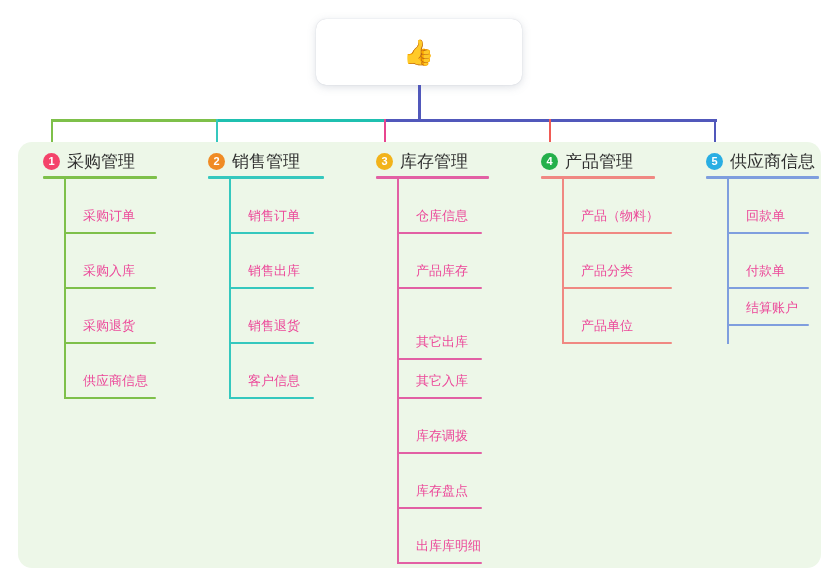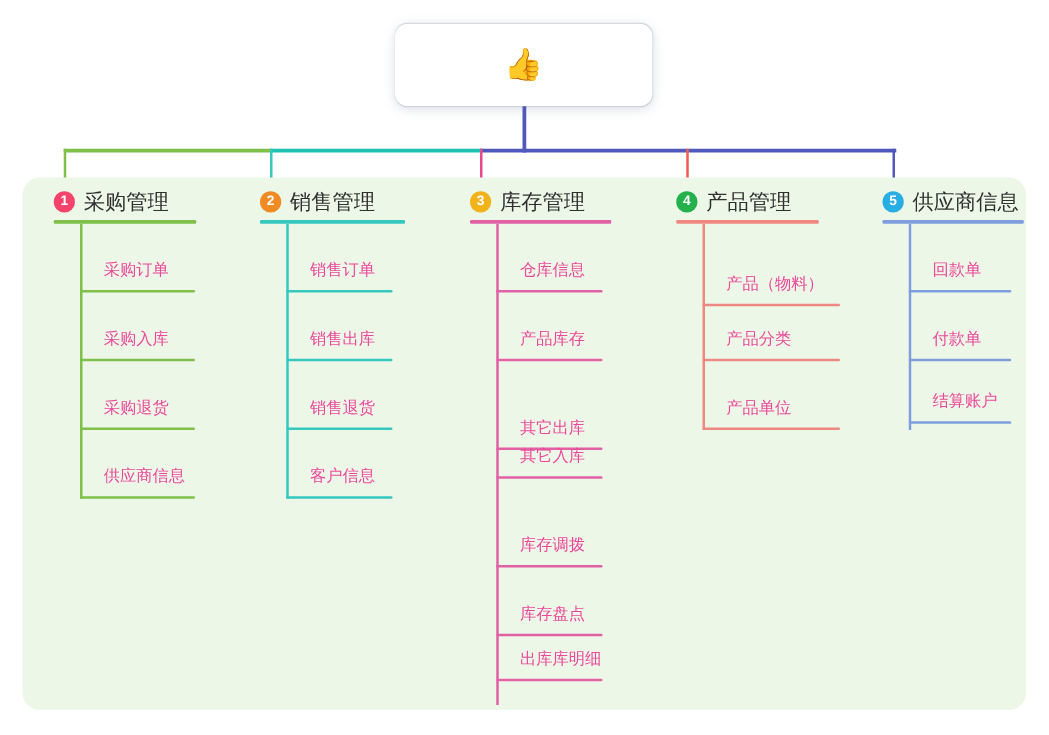--- a/index.html
+++ b/index.html
@@ -215,45 +215,45 @@
           <div class="leaf-rule" style="width: 85px; background: rgb(226, 96, 164);"></div>
         </div>
         <div class="leaf" style="top: 88px; width: 85px;">
           <span class="leaf-label">产品库存</span>
           <div class="leaf-rule" style="width: 85px; background: rgb(226, 96, 164);"></div>
         </div>
         <div class="leaf" style="top: 159px; width: 85px;">
           <span class="leaf-label">其它出库</span>
           <div class="leaf-rule" style="width: 85px; background: rgb(226, 96, 164);"></div>
         </div>
-        <div class="leaf" style="top: 182px; width: 85px; padding-left: 28px;">
+        <div class="leaf" style="top: 198px; width: 85px; padding-left: 28px;">
           <span class="leaf-label">其它入库</span>
           <div class="leaf-rule" style="width: 85px; background: rgb(226, 96, 164);"></div>
         </div>
         <div class="leaf" style="top: 253px; width: 85px;">
           <span class="leaf-label">库存调拨</span>
           <div class="leaf-rule" style="width: 85px; background: rgb(226, 96, 164);"></div>
         </div>
         <div class="leaf" style="top: 308px; width: 85px; text-decoration: underline;">
           <span class="leaf-label">库存盘点</span>
           <div class="leaf-rule" style="width: 85px; background: rgb(226, 96, 164);"></div>
         </div>
-        <div class="leaf" style="top: 344px; width: 85px;">
+        <div class="leaf" style="top: 363px; width: 85px;">
           <span class="leaf-label">出库库明细</span>
           <div class="leaf-rule" style="width: 85px; background: rgb(226, 96, 164);"></div>
         </div>
       </div>
       <div class="branch" style="left: 529px;">
         <div class="branch-head">
           <span class="badge" style="background: rgb(36, 176, 75);">4</span>
           <span class="branch-title">产品管理</span>
         </div>
         <div class="head-rule" style="width: 114px; background: rgb(240, 136, 130);"></div>
         <div class="spine" style="height: 165px; background: rgb(240, 136, 130);"></div>
-        <div class="leaf" style="top: 44px; width: 110px; text-decoration: underline;">
+        <div class="leaf" style="top: 33px; width: 110px; text-decoration: underline;">
           <span class="leaf-label">产品（物料）</span>
           <div class="leaf-rule" style="width: 110px; background: rgb(240, 136, 130);"></div>
         </div>
         <div class="leaf" style="top: 88px; width: 110px; text-decoration: underline;">
           <span class="leaf-label">产品分类</span>
           <div class="leaf-rule" style="width: 110px; background: rgb(240, 136, 130);"></div>
         </div>
         <div class="leaf" style="top: 143px; width: 110px;">
           <span class="leaf-label">产品单位</span>
           <div class="leaf-rule" style="width: 110px; background: rgb(240, 136, 130);"></div>
@@ -267,20 +267,20 @@
         <div class="head-rule" style="width: 113px; background: rgb(127, 158, 222);"></div>
         <div class="spine" style="height: 165px; background: rgb(127, 158, 222);"></div>
         <div class="leaf" style="top: 33px; width: 82px; text-decoration: underline;">
           <span class="leaf-label">回款单</span>
           <div class="leaf-rule" style="width: 82px; background: rgb(127, 158, 222);"></div>
         </div>
         <div class="leaf" style="top: 88px; width: 82px;">
           <span class="leaf-label">付款单</span>
           <div class="leaf-rule" style="width: 82px; background: rgb(127, 158, 222);"></div>
         </div>
-        <div class="leaf" style="top: 138px; width: 82px;">
+        <div class="leaf" style="top: 125px; width: 82px;">
           <span class="leaf-label">结算账户</span>
           <div class="leaf-rule" style="width: 82px; background: rgb(127, 158, 222);"></div>
         </div>
       </div>
     </div>
 
 </div>
 
 </body></html>

